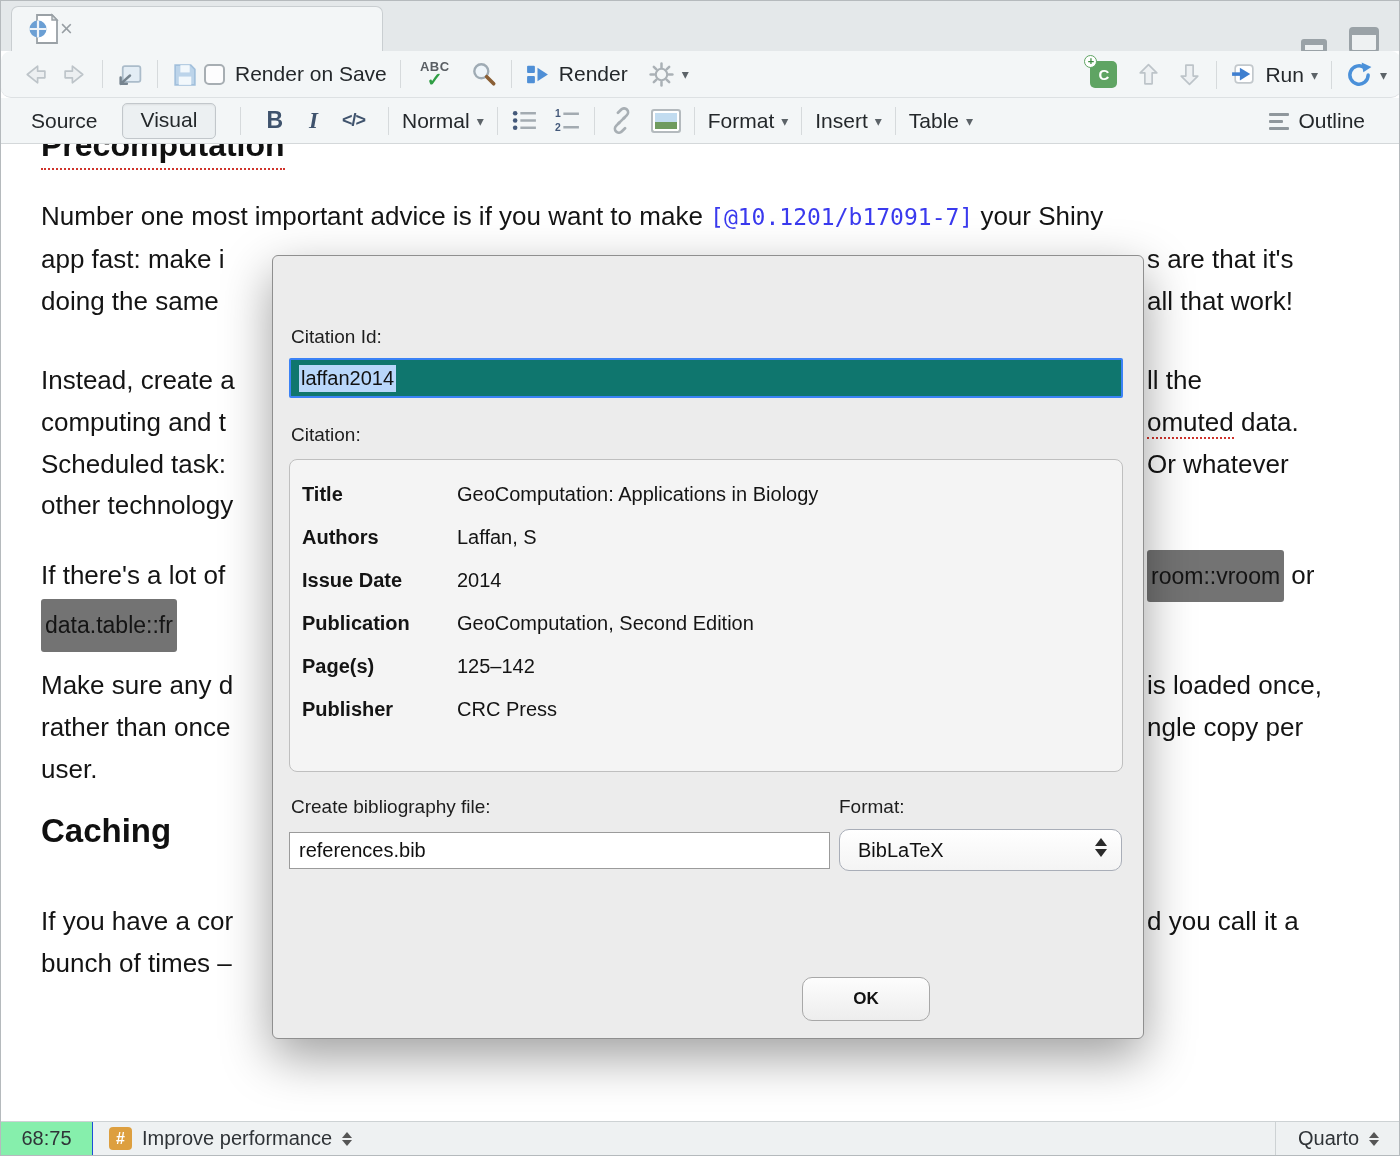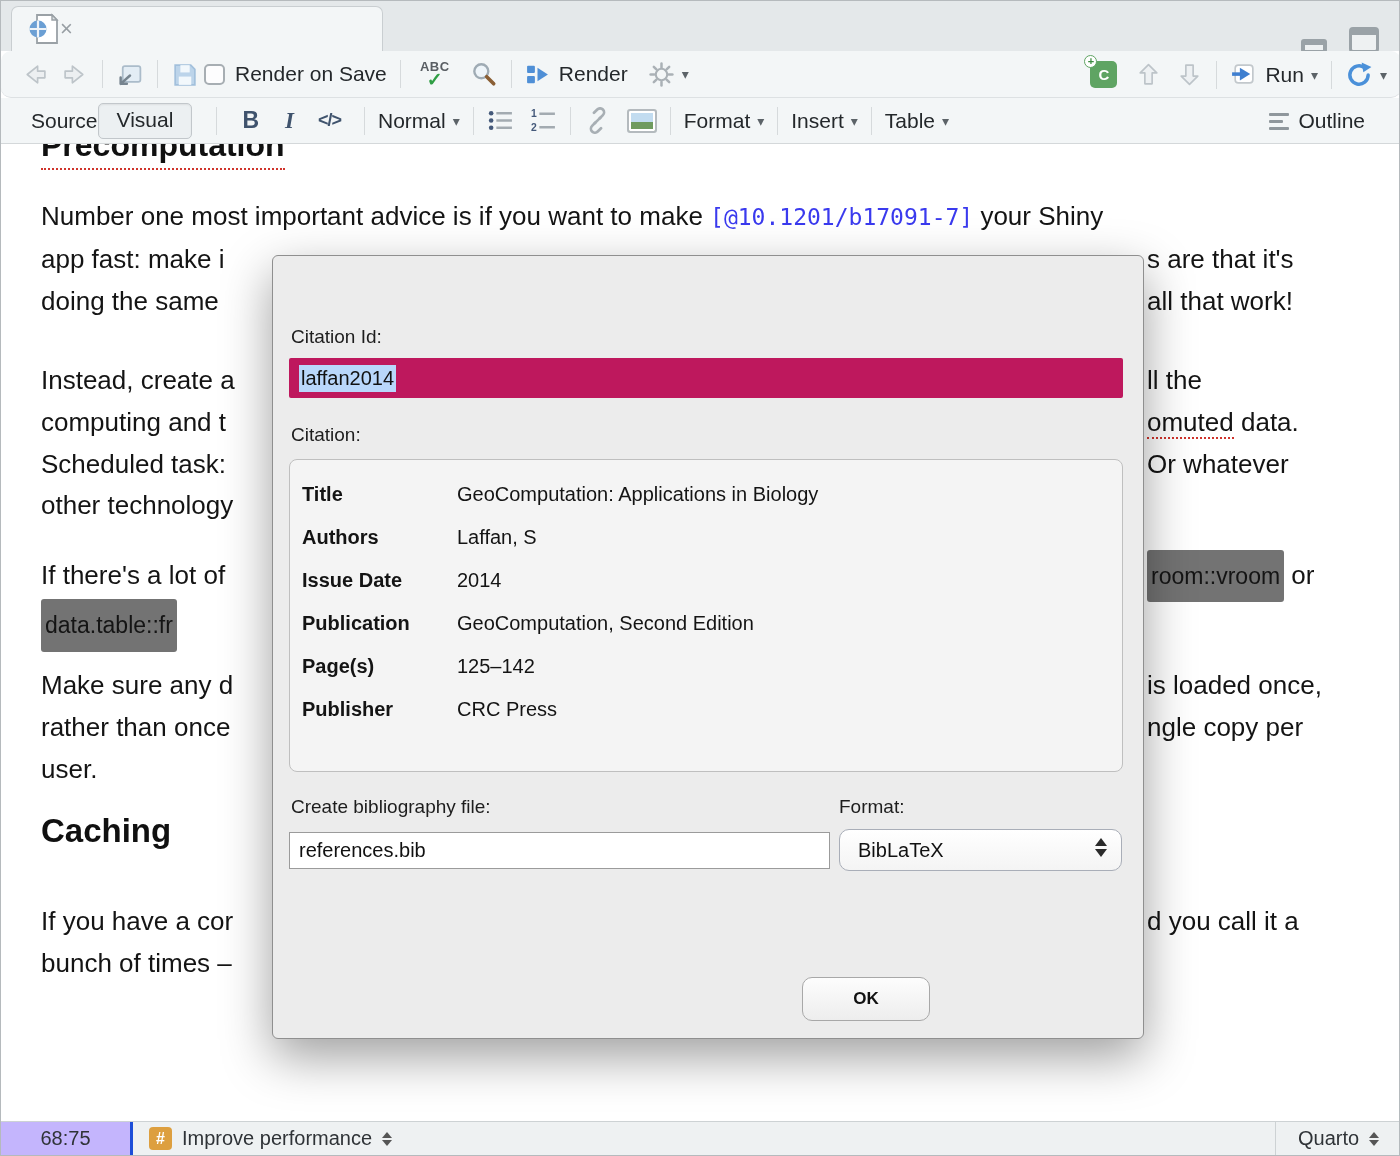--- a/index.html
+++ b/index.html
@@ -33,21 +33,21 @@
   .checkbox { width:21px; height:21px; border:2px solid #a7aeb3; border-radius:5px; background:#fdfdfe; margin:0 10px 0 6px; flex:none; }
   .abc-ic { display:flex; flex-direction:column; align-items:center; width:42px; line-height:1; }
   .abc-txt { font-size:13px; font-weight:bold; color:#595e63; letter-spacing:.5px; }
   .abc-chk { font-size:19px; font-weight:bold; color:#2f9e44; margin-top:-3px; }
   .chunk-ic { position:relative; width:27px; height:27px; background:#5fa463; border-radius:5px;
               color:#fff; font-weight:bold; font-size:15px; display:flex; align-items:center; justify-content:center; }
   .chunk-badge { position:absolute; left:-6px; top:-6px; width:13px; height:13px; background:#fff; border:1px solid #5fa463;
                  border-radius:50%; color:#3d8b40; font-size:11px; font-weight:bold; line-height:11px; text-align:center; }
   .rightgrp { position:absolute; right:14px; top:0; height:47px; display:flex; align-items:center; }
   .visual-btn { padding:4px 18px 6px; border:1px solid #c2c7cb; border-radius:5px; background:#ecf0f2;
-                box-shadow:inset 0 1px 2px rgba(0,0,0,.07); }
+                box-shadow:inset 0 1px 2px rgba(0,0,0,.07); margin-left:24px; }
   .fmt-b { font-size:23px; font-weight:800; color:#3f536d; }
   .fmt-i { font-size:23px; font-weight:600; font-style:italic; font-family:"Liberation Serif",serif; color:#3f536d; }
   .fmt-code { font-size:18px; font-weight:bold; color:#3f536d; letter-spacing:-1px; }
   .img-icon { width:30px; height:24px; border:2px solid #b4babe; border-radius:3px;
               background:linear-gradient(180deg,#c2dcf0 0 55%, #6f9b5f 55% 100%);
               box-shadow:inset 0 0 0 2px #ffffff; }
   .outline-grp { position:absolute; right:36px; top:0; height:46px; display:flex; align-items:center; gap:9px; }
   .outline-ic { display:flex; flex-direction:column; gap:4px; }
   .outline-ic span { height:3px; background:#8f979c; border-radius:1px; display:block; }
   
@@ -61,22 +61,22 @@
   .codespan { font-family:Liberation Sans, sans-serif; font-size:23px; background:#737373; border-radius:3px; padding:13px 4px; }
   .citeblue { font-family:"DejaVu Sans Mono",monospace; font-size:23px; color:#3a3aee; }
   .misspell { border-bottom:2px dotted #d0342c; }
   
   .dialog { position:absolute; left:271px; top:254px; width:872px; height:784px; background:#ececec;
             border:1px solid #8f8f8f; border-radius:6px; box-shadow:0 18px 50px rgba(0,0,0,.38); z-index:5; }
   .dlg-title { height:47px; background:linear-gradient(#e9e9e9,#d4d4d4); border-bottom:1px solid #b8b8b8;
                border-radius:6px 6px 0 0; display:flex; align-items:center; padding-left:18px;
                font-size:19px; color:#2c2c2c; }
   .dlg-label { position:absolute; font-size:19px; color:#1d1d1d; }
-  .cite-input { position:absolute; left:16px; top:102px; width:834px; height:40px; background:#be185d;
-                border:2px solid #be185d; border-radius:2px; display:flex; align-items:center;
+  .cite-input { position:absolute; left:16px; top:102px; width:834px; height:40px; background:#0f766e;
+                border:2px solid #3b82f6; border-radius:2px; display:flex; align-items:center;
                 padding-left:8px; font-size:20px; color:#111; }
   .sel { background:#b9d7fb; padding:2px 2px; }
   .cite-box { position:absolute; left:16px; top:203px; width:834px; height:313px; background:#f4f4f4;
               border:1px solid #bfbfbf; border-radius:8px; padding:13px 12px; }
   .crow { display:flex; height:43px; align-items:center; font-size:20px; color:#141414; }
   .crow .cl { width:155px; font-weight:bold; flex:none; }
   .bib-input { position:absolute; left:16px; top:576px; width:541px; height:37px; background:#fff;
                border:1px solid #9b9b9b; display:flex; align-items:center; padding-left:9px; font-size:20px; color:#111; }
   .fmt-select { position:absolute; left:566px; top:573px; width:283px; height:42px; background:linear-gradient(#fff,#f4f4f4);
                 border:1px solid #a9aeb8; border-radius:10px; display:flex; align-items:center;
@@ -85,21 +85,21 @@
   .tri-u { width:0; height:0; border-left:6px solid transparent; border-right:6px solid transparent; border-bottom:8px solid #2b2b2b; }
   .tri-d { width:0; height:0; border-left:6px solid transparent; border-right:6px solid transparent; border-top:8px solid #2b2b2b; }
   .dlg-btn { position:absolute; top:721px; width:128px; height:44px; border:1px solid #a8a8a8; border-radius:10px;
              background:linear-gradient(#fdfdfd,#ededed); font-size:17px; color:#111;
              display:flex; align-items:center; justify-content:center; }
   .btn-ok { left:529px; font-weight:bold; }
   .btn-cancel { left:699px; }
   
   .status { position:absolute; left:0; bottom:0; width:1400px; height:34px; background:#eef1f2;
             border-top:1px solid #cdd2d4; display:flex; align-items:center; font-size:20px; color:#2f3337; }
-  .cursorcell { width:132px; height:100%; border-right:3px solid #1d4ed8; background:#c4b5fd;
+  .cursorcell { width:92px; height:100%; border-right:1px solid #1d4ed8; background:#86efac;
                 display:flex; align-items:center; justify-content:center; }
   .hashbadge { width:23px; height:23px; background:#dd9f3f; border-radius:4px; color:#fff; font-weight:bold;
                font-size:16px; display:flex; align-items:center; justify-content:center; margin:0 10px 0 16px; }
   .updown { display:inline-flex; flex-direction:column; gap:2px; margin-left:10px; }
   .updown i { display:block; width:0; height:0; border-left:5px solid transparent; border-right:5px solid transparent; }
   .updown .u { border-bottom:6px solid #555; }
   .updown .d { border-top:6px solid #555; }
   .qgrp { position:absolute; right:14px; top:0; height:100%; display:flex; align-items:center; border-left:1px solid #cdd2d4; padding-left:22px; width:112px; }
   svg { display:block; }
 </style>

